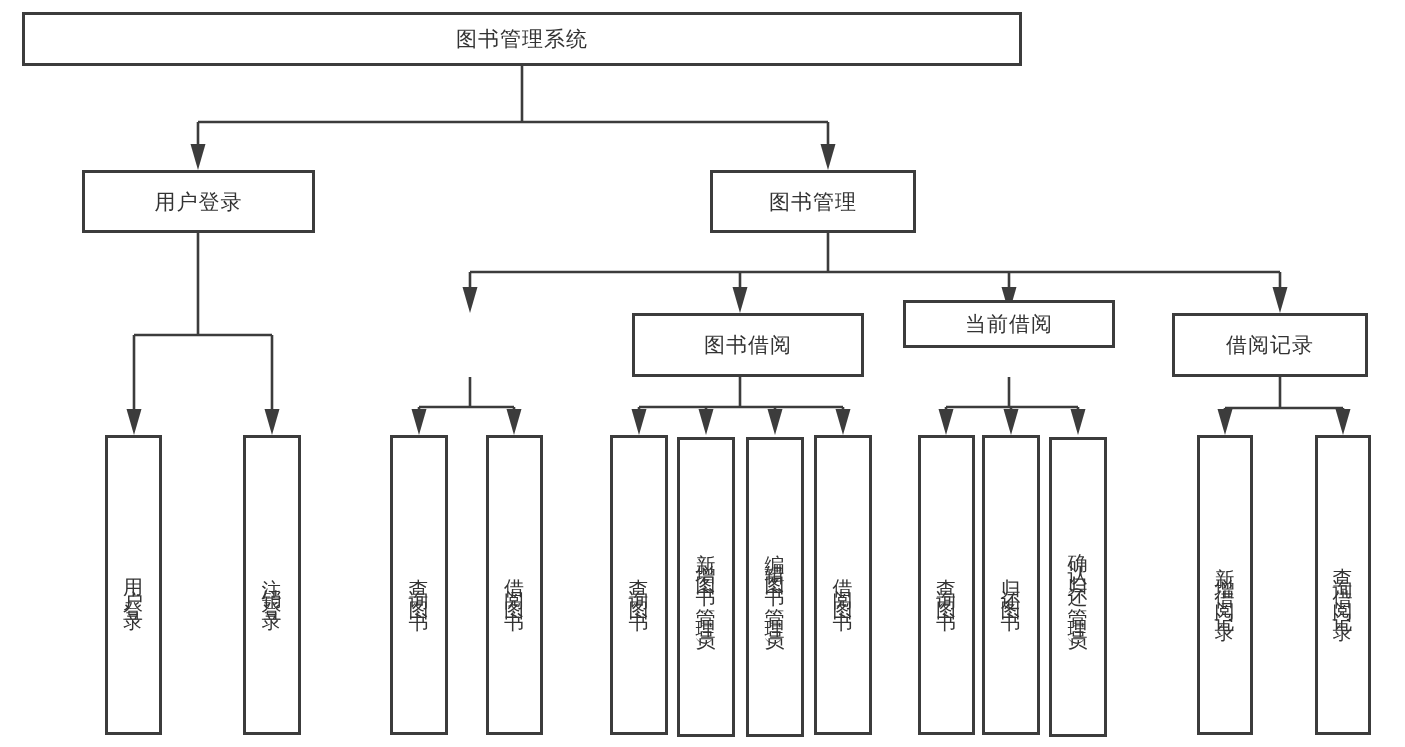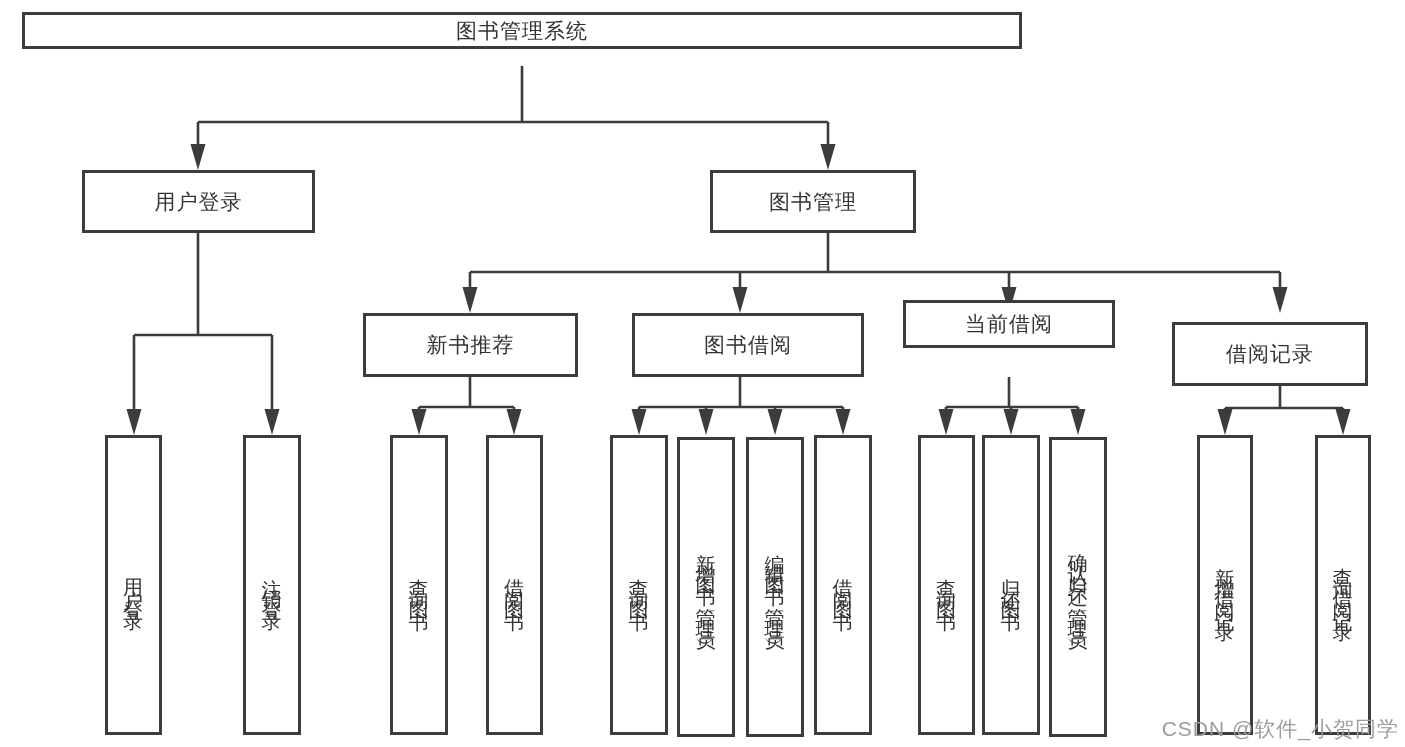--- a/index.html
+++ b/index.html
@@ -101,41 +101,38 @@
       <polygon class="ar" points="1070.5,409 1085.5,409 1078,435"></polygon>
     </g>
 
     <g>
       <path class="cl" d="M1280,377 V408 M1225,408 H1343 M1225,408 V417 M1343,408 V417"></path>
       <polygon class="ar" points="1217.5,409 1232.5,409 1225,435"></polygon>
       <polygon class="ar" points="1335.5,409 1350.5,409 1343,435"></polygon>
     </g>
   </svg>
 
-  <div class="box hbox" style="left:22px;top:12px;width:1000px;height:37px">
+  <div class="box hbox" style="left:22px;top:12px;width:1000px;height:54px">
     <span class="lbl">图书管理系统</span>
   </div>
 
   <div class="box hbox" style="left:82px;top:170px;width:233px;height:63px">
     <span class="lbl">用户登录</span>
   </div>
   <div class="box hbox" style="left:710px;top:170px;width:206px;height:63px">
     <span class="lbl">图书管理</span>
   </div>
 
-  <div class="box hbox" style="left:363px;top:313px;width:215px;height:64px">
-    <span class="lbl">新书推荐</span>
-  </div>
   <div class="box hbox" style="left:632px;top:313px;width:232px;height:64px">
     <span class="lbl">图书借阅</span>
   </div>
   <div class="box hbox" style="left:903px;top:300px;width:212px;height:48px">
     <span class="lbl">当前借阅</span>
   </div>
-  <div class="box hbox" style="left:1172px;top:322px;width:196px;height:64px">
+  <div class="box hbox" style="left:1172px;top:313px;width:196px;height:64px">
     <span class="lbl">借阅记录</span>
   </div>
 
   <div class="box vbox" style="left:105px;top:435px;width:57px;height:300px">
     <span class="vlbl">用户登录</span>
   </div>
   <div class="box vbox" style="left:243px;top:435px;width:58px;height:300px">
     <span class="vlbl">注销登录</span>
   </div>
 
@@ -169,14 +166,13 @@
     <span class="vlbl">确认归还（管理员）</span>
   </div>
 
   <div class="box vbox" style="left:1197px;top:435px;width:56px;height:300px">
     <span class="vlbl">新增借阅记录</span>
   </div>
   <div class="box vbox" style="left:1315px;top:435px;width:56px;height:300px">
     <span class="vlbl">查询借阅记录</span>
   </div>
 
-  <div id="watermark">CSDN @软件_小贺同学</div>
 </div>
 
 </body></html>

